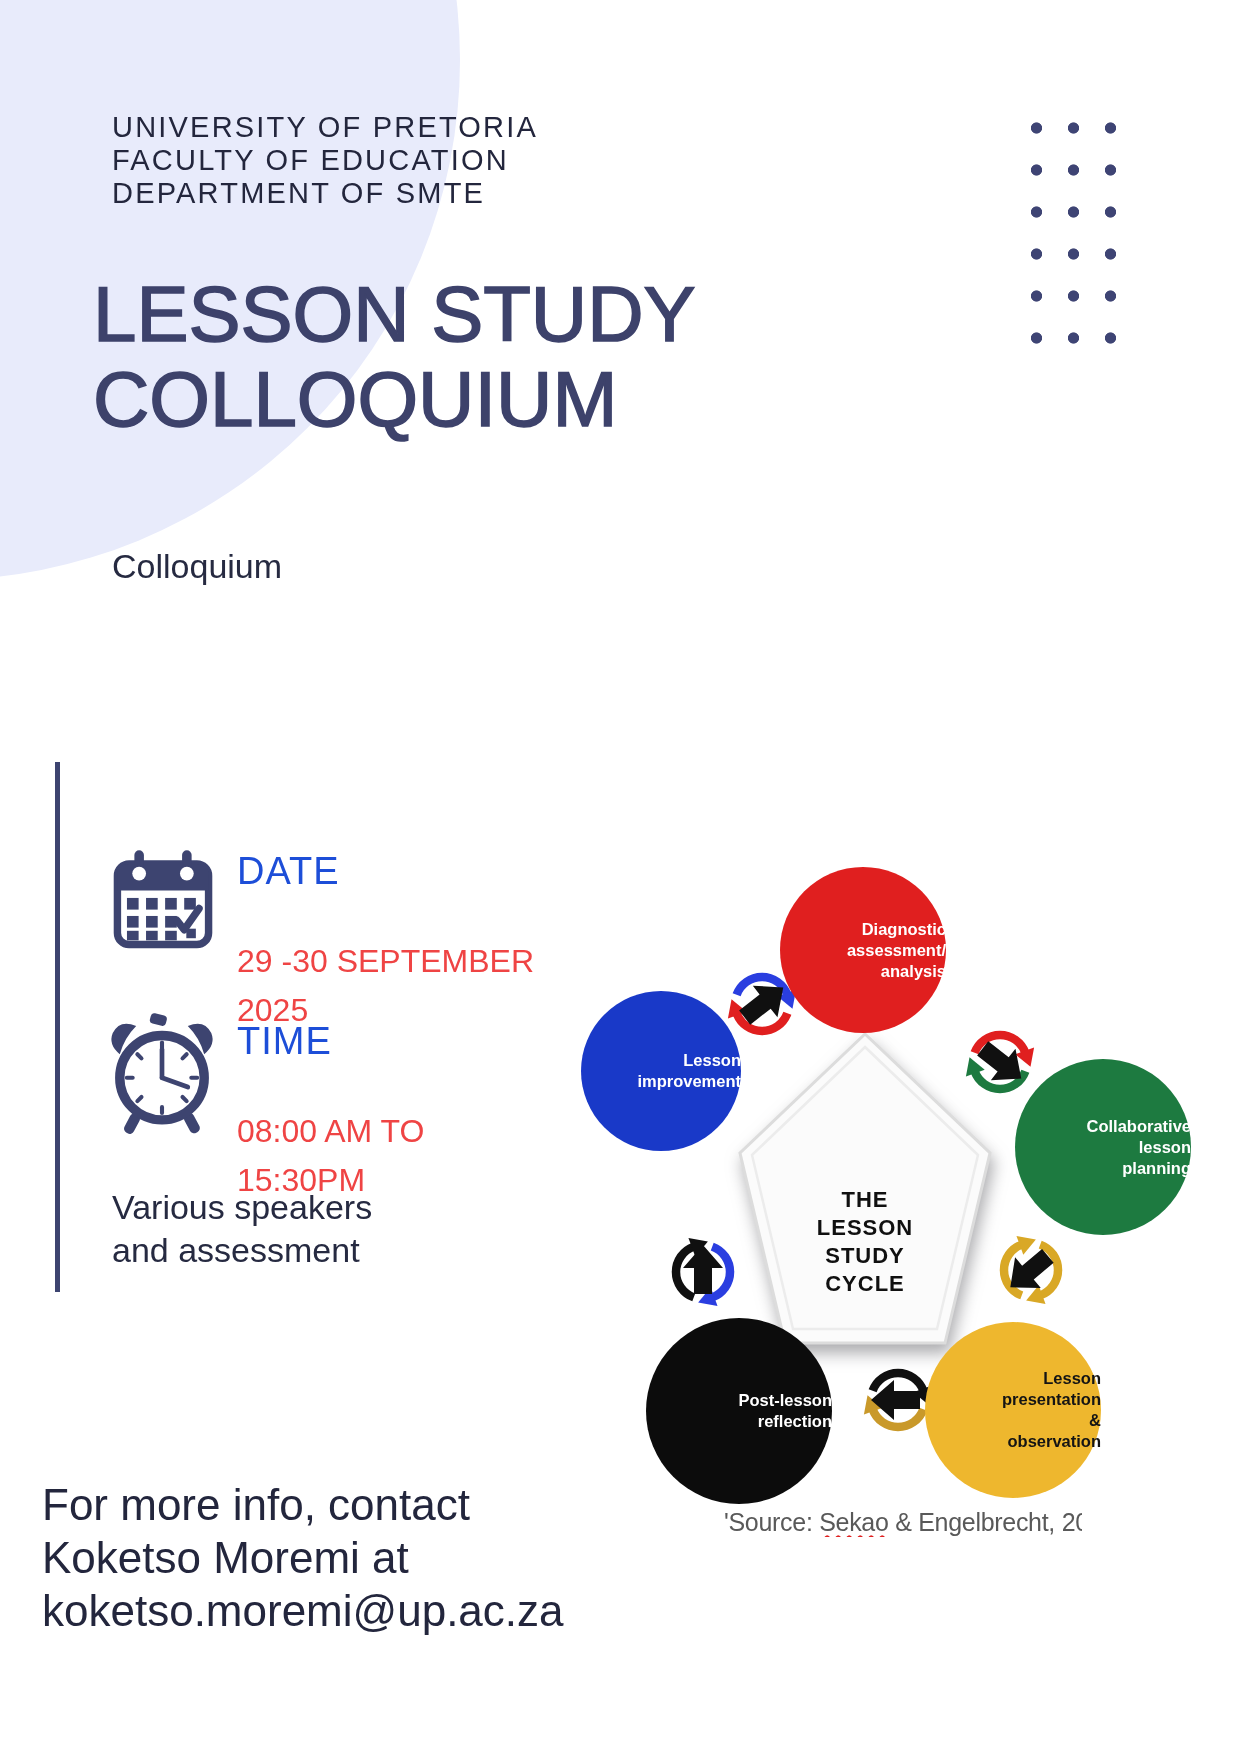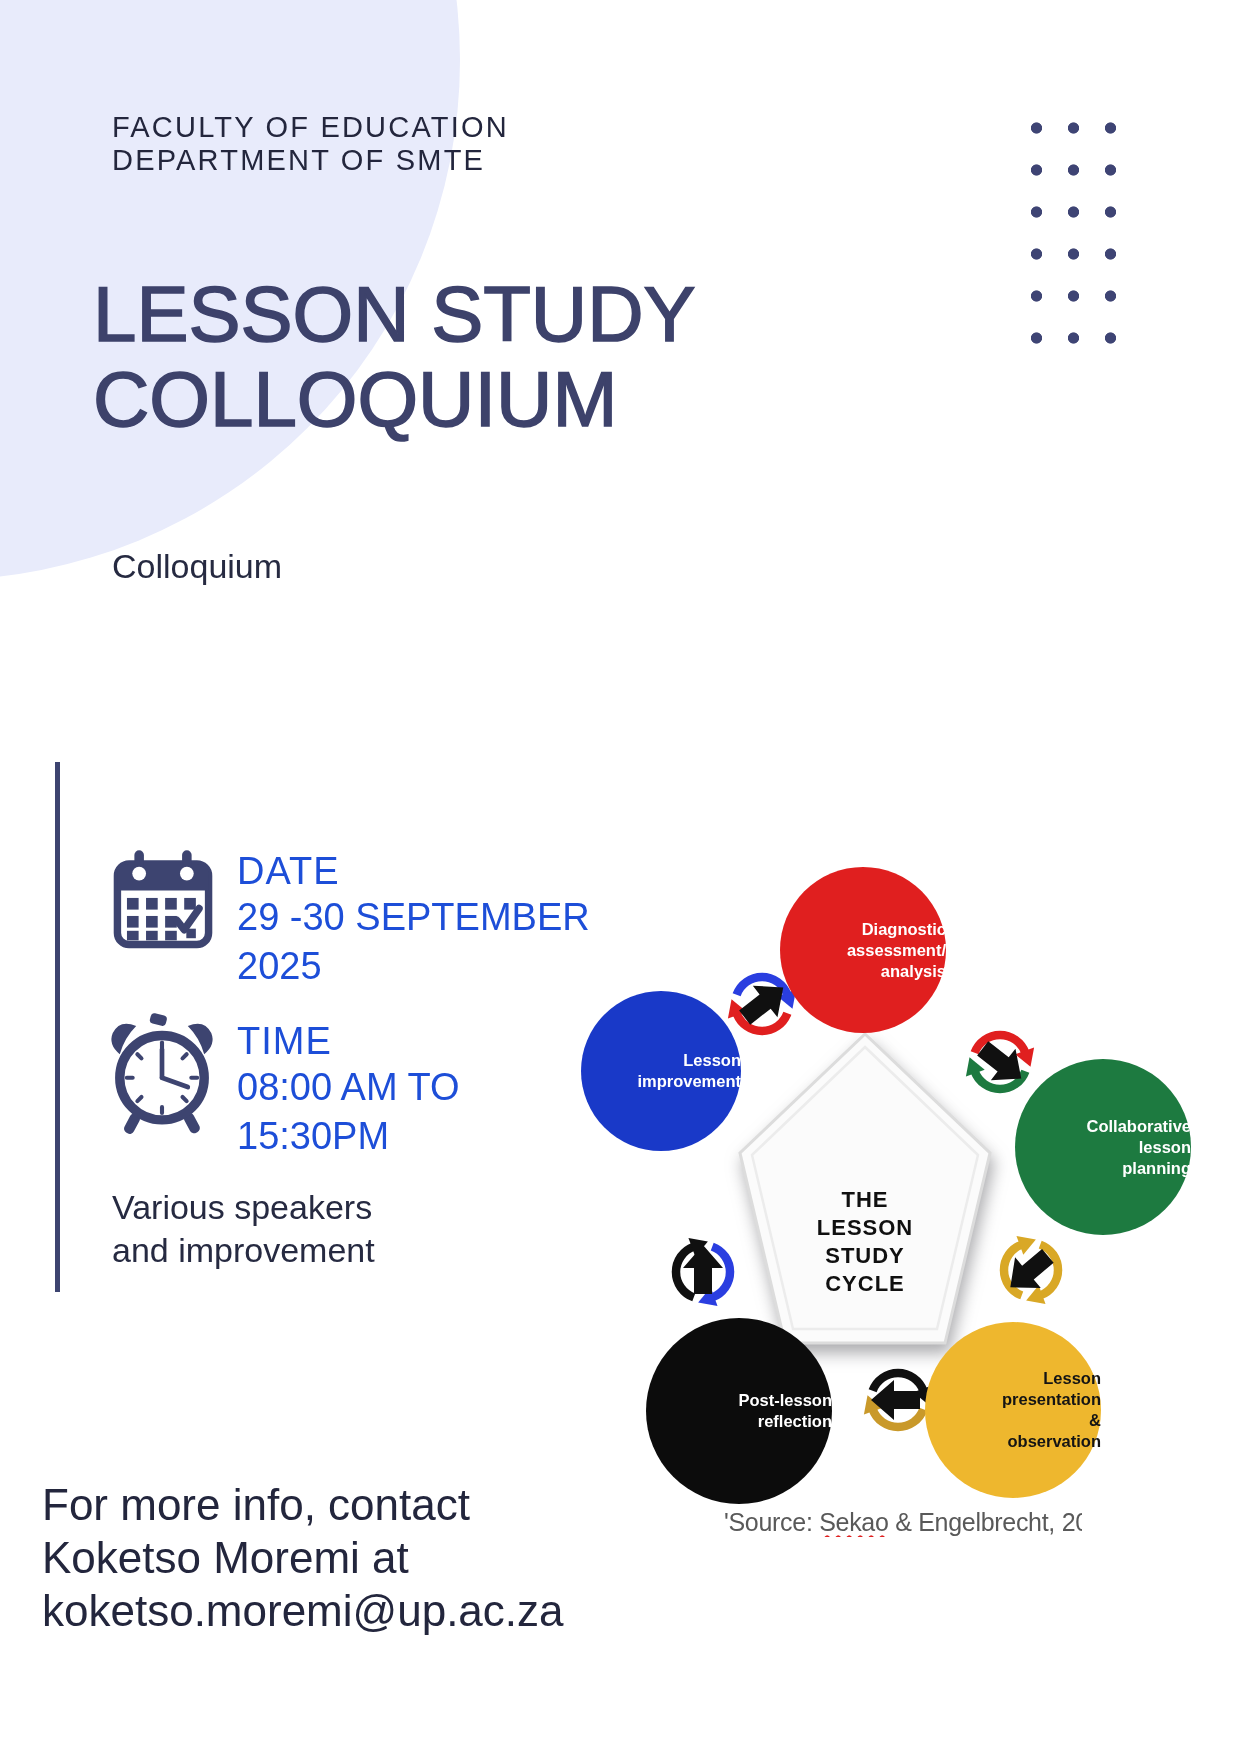--- a/index.html
+++ b/index.html
@@ -22,21 +22,21 @@
   .org{position:absolute;left:112px;top:111px;color:#23263d;
     font-size:29px;line-height:33px;letter-spacing:2.2px;font-weight:500;}
   .title{position:absolute;left:93px;top:272px;margin:0;color:#3d426b;
     font-size:78px;line-height:85px;font-weight:400;letter-spacing:0px;
     -webkit-text-stroke:1.6px #3d426b;}
   .subtitle{position:absolute;left:112px;top:544px;color:#262a41;
     font-size:34px;line-height:45px;}
   .rule{position:absolute;left:55px;top:762px;width:5px;height:530px;background:#3d4470;}
   
   .detail-label{font-size:38px;font-weight:400;color:#1d4ed8;letter-spacing:1px;}
-  .detail-text{font-size:38px;color:#1d4ed8;line-height:49px;}
+  .detail-text{font-size:32px;color:#ef4444;line-height:49px;margin-top:44px;}
   .speakers{position:absolute;left:112px;top:1186px;font-size:34px;line-height:43px;color:#262a41;}
   .contact{position:absolute;left:42px;top:1478px;font-size:44px;line-height:53px;color:#23263d;}
   
   .node{position:absolute;border-radius:50%;display:flex;flex-direction:column;
     justify-content:center;align-items:flex-end;text-align:center;
     font-weight:700;font-size:16.5px;line-height:21px;z-index:3;}
   .cycle-arrow{position:absolute;z-index:1;}
   .pentagon-svg{position:absolute;left:737px;top:1031px;z-index:2;
     filter:drop-shadow(3px 9px 8px rgba(90,90,95,0.5));}
   .pentagon-text{position:absolute;left:737px;top:1186px;width:256px;z-index:2;
@@ -50,20 +50,21 @@
 </style>
 </head>
 <body>
 
 <div>
 
   <div class="bg-circle"></div>
   <div class="dots"></div>
 
   <header class="org">
+    <div>UNIVERSITY OF PRETORIA</div>
     <div>FACULTY OF EDUCATION</div>
     <div>DEPARTMENT OF SMTE</div>
   </header>
 
   <h1 class="title">
     <div>LESSON STUDY</div>
     <div>COLLOQUIUM</div>
   </h1>
 
   <div class="subtitle">
@@ -129,21 +130,21 @@
   <div class="abs" style="left:237px;top:1020px;">
     <div class="detail-label">TIME</div>
     <div class="detail-text">
       <div>08:00 AM TO</div>
       <div>15:30PM</div>
     </div>
   </div>
 
   <div class="speakers">
     <div>Various speakers</div>
-    <div>and improvement</div>
+    <div>and assessment</div>
   </div>
 
   <div>
     <svg class="pentagon-svg" width="256" height="316" viewBox="0 0 256 316">
       <polygon points="128,3 253,122 208,312 48,312 3,122" fill="#fbfbfb" stroke="#dcdcdc" stroke-width="3"></polygon>
       <polygon points="128,16 241,124 200,298 56,298 15,124" fill="none" stroke="#ececec" stroke-width="2.5"></polygon>
     </svg>
     <div class="pentagon-text">
       <div>THE</div>
       <div>LESSON</div>

